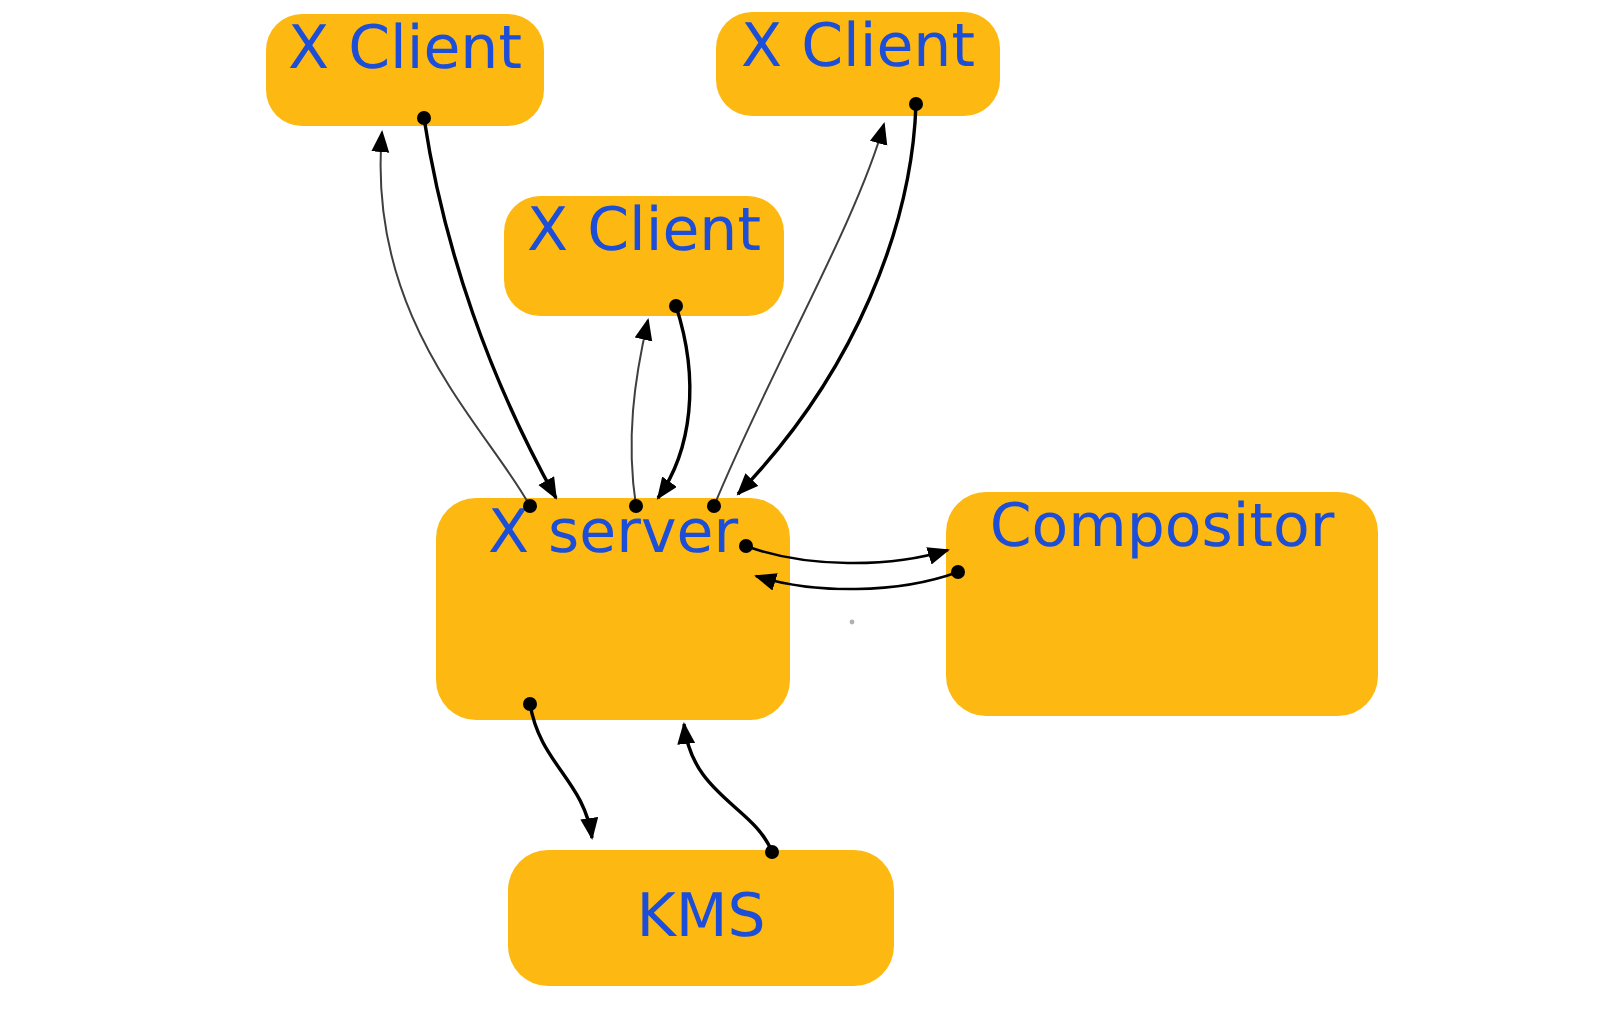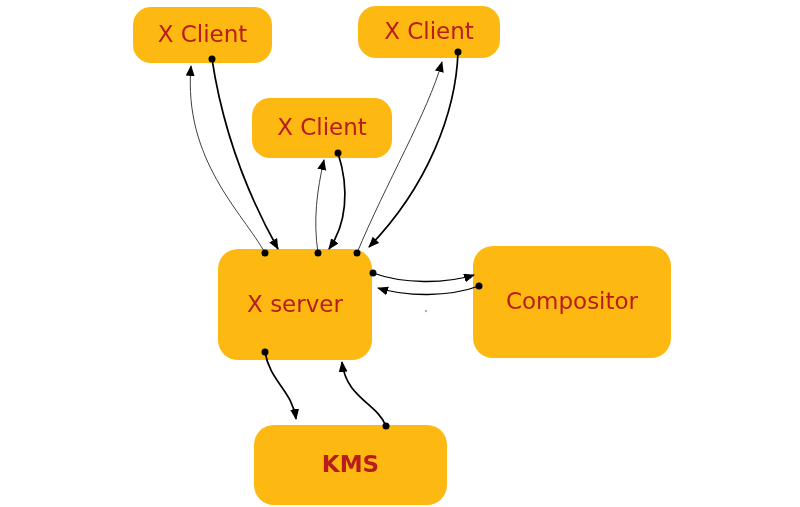--- a/index.html
+++ b/index.html
@@ -13,24 +13,23 @@
     width: 800px;
     height: 507px;
     background: #ffffff;
     overflow: hidden;
   }
   .node {
     position: absolute;
     background: #fdb912;
     border-radius: 18px;
     display: flex;
-    align-items: center;
     justify-content: center;
-    color: #b91c1c;
-    font-size: 23px;
+    color: #1d4ed8;
+    font-size: 30px;
     line-height: 1.2;
     z-index: 1;
   }
   .node.big { border-radius: 20px; }
   .node.kernel {
     flex-direction: column;
     gap: 10px;
     justify-content: center;
   }
   .krow {
@@ -65,29 +64,29 @@
   </div>
 
   <div class="node" style="left:358px;top:6px;width:142px;height:52px;">
     <span>X Client</span>
   </div>
 
   <div class="node" style="left:252px;top:98px;width:140px;height:60px;">
     <span>X Client</span>
   </div>
 
-  <div class="node big" style="left:218px;top:249px;width:154px;height:111px;">
+  <div class="node big" style="left:218px;top:249px;width:177px;height:111px;">
     <span>X server</span>
   </div>
 
-  <div class="node big" style="left:473px;top:246px;width:198px;height:112px;">
+  <div class="node big" style="left:473px;top:246px;width:216px;height:112px;">
     <span>Compositor</span>
   </div>
 
-  <div class="node big kernel" style="left:254px;top:425px;width:193px;height:80px;font-weight:bold;">
+  <div class="node big kernel" style="left:254px;top:425px;width:193px;height:68px;">
     <div class="krow">
       <span>KMS</span>
     </div>
   </div>
 
   <svg class="arrows" width="800" height="507" viewBox="0 0 800 507">
     <defs>
       <marker id="ah" markerUnits="userSpaceOnUse" markerWidth="12" markerHeight="10" refX="10" refY="4.5" orient="auto">
         <path d="M0,0 L11,4.5 L0,9 Z" fill="#000000"></path>
       </marker>

